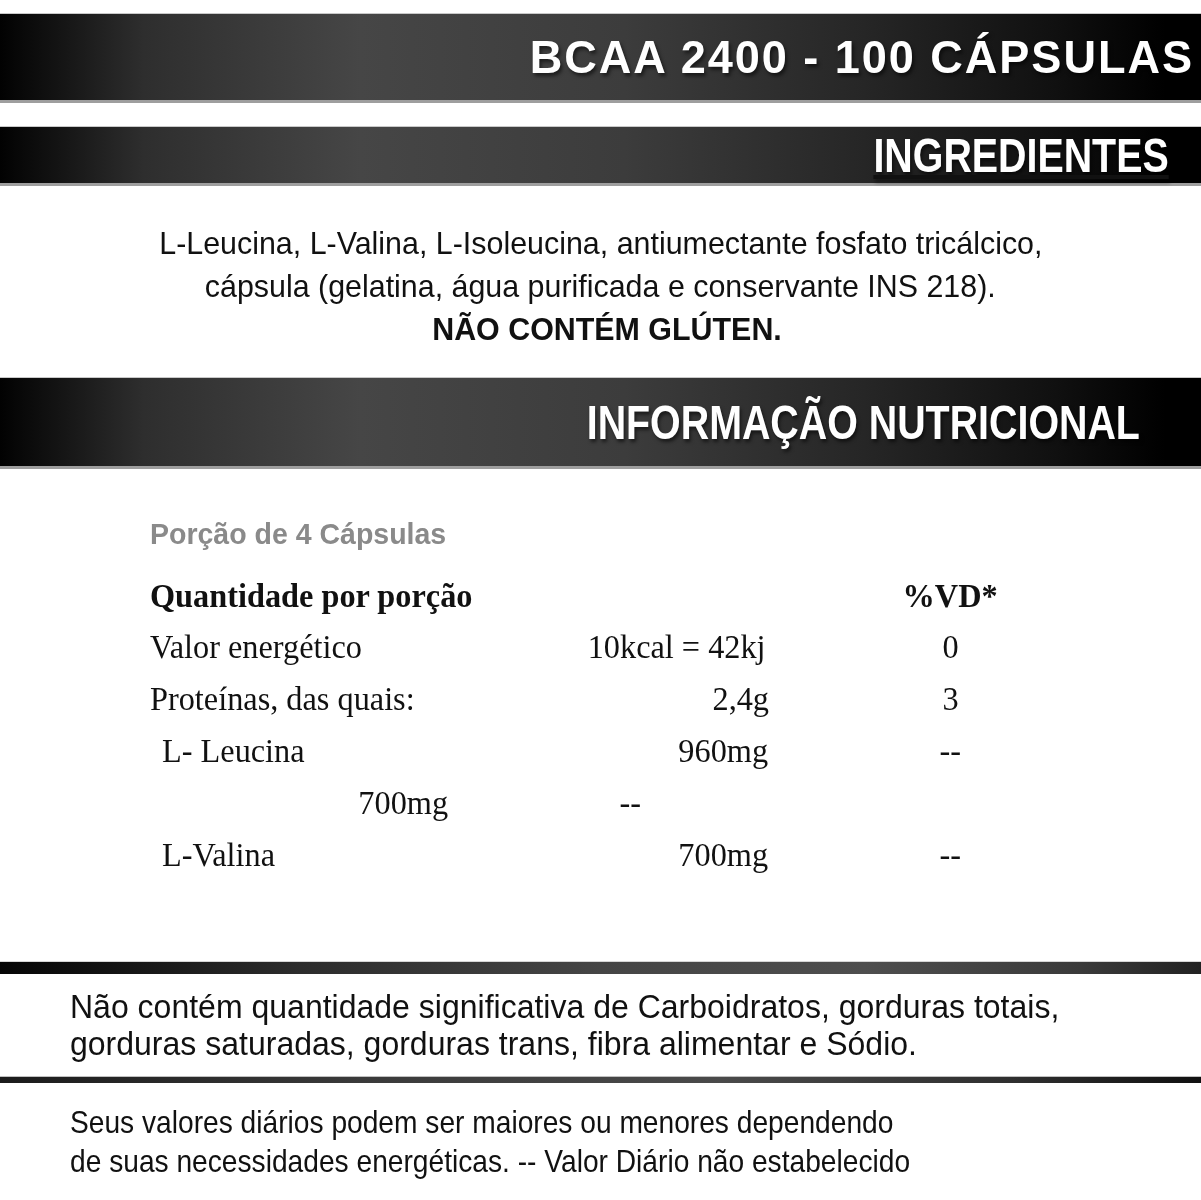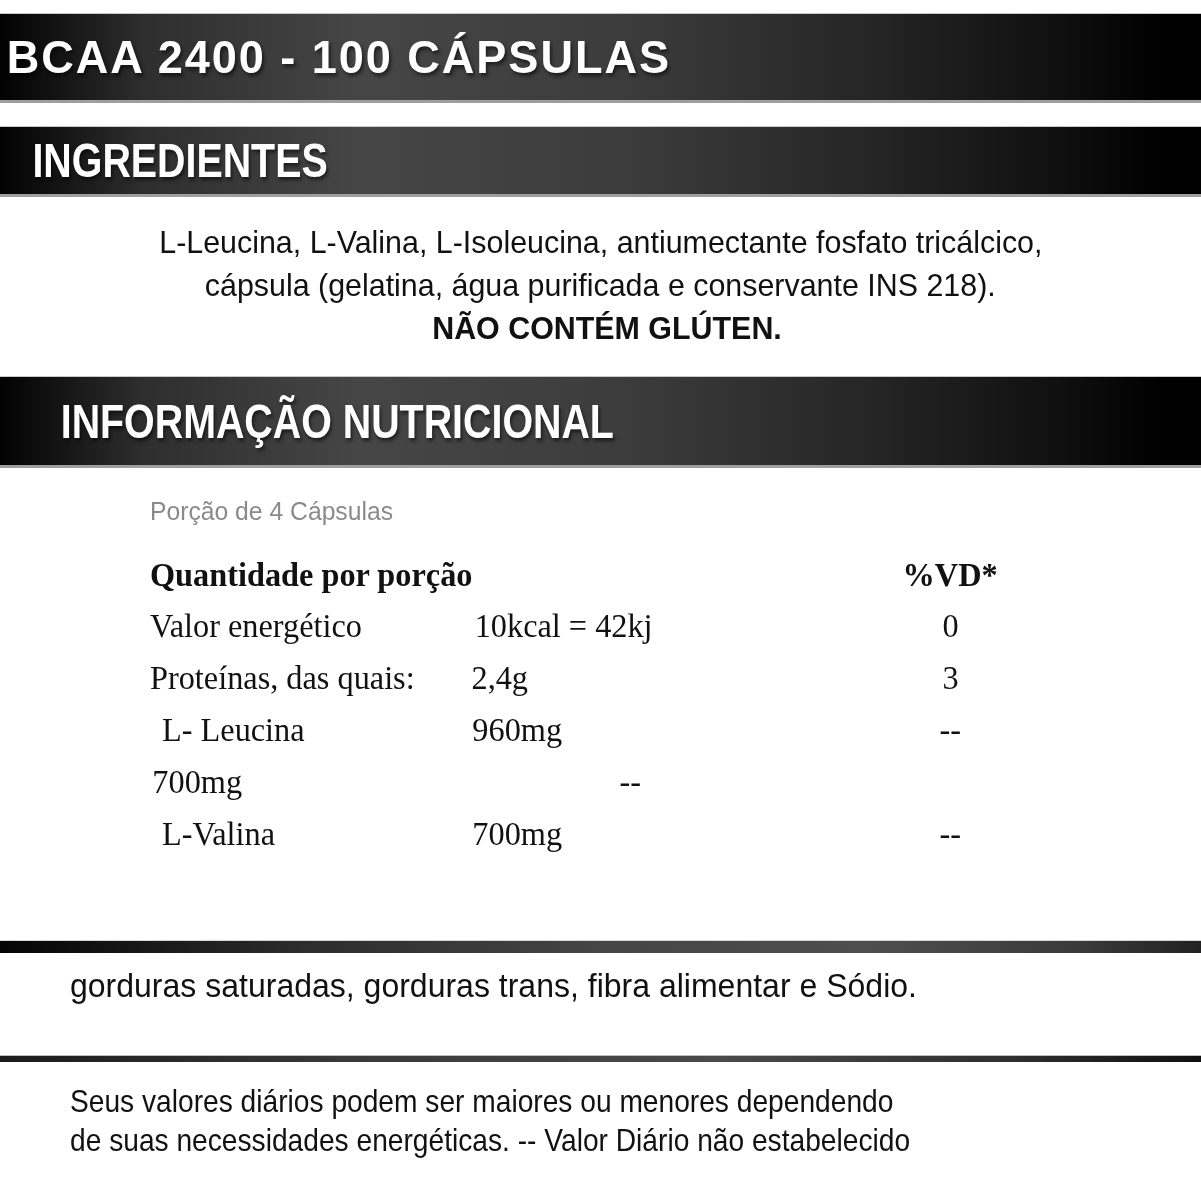--- a/index.html
+++ b/index.html
@@ -12,29 +12,30 @@
     overflow: hidden;
     font-family: "Liberation Sans", sans-serif;
     color: var(--body-text, #111111);
   }
 
   
   .bar {
     width: 100%;
     display: flex;
     align-items: center;
-    justify-content: flex-start;
+    justify-content: flex-end;
     background: linear-gradient(90deg,
       #020202 0%, #2e2e2e 12%, #464646 30%, #3c3c3c 52%,
       #262626 72%, #101010 88%, #000000 97%, #000000 100%);
     border-bottom: 3px solid #9e9e9e;
     border-top: 1px solid #c9c9c9;
+    padding-left: 20px;
   }
   .bar-title { margin-top: 13px; height: 90px; }
-  .bar-ingredients { margin-top: 23px; height: 71px; }
+  .bar-ingredients { margin-top: 23px; height: 60px; text-decoration: underline; }
   .bar-nutrition { height: 92px; }
 
   .bar-text {
     color: var(--bar-text, #ffffff);
     font-weight: bold;
     white-space: nowrap;
     text-shadow: 2px 3px 4px rgba(0,0,0,0.55);
   }
   .title-text {
     font-size: 46px;
@@ -56,43 +57,45 @@
   .oc { transform-origin: center; }
   .s95 { transform: scaleX(0.95); }
   .s97 { transform: scaleX(0.97); }
   .s88 { transform: scaleX(0.88); }
 
   
   .ingredients {
     height: 179px;
     padding-top: 24px;
     text-align: center;
+    margin-top: 12px;
   }
   .ing-line { font-size: 32px; line-height: 43px; }
   .bold { font-weight: bold; padding-left: 12px; }
 
   
   .nutrition { height: 444px; padding-left: 150px; padding-right: 71px; }
   .serving {
-    margin-top: 28px;
+    margin-top: 48px;
     height: 38px;
-    font-size: 26px;
+    font-size: 30px;
     color: var(--serving-gray, #8a8a8a);
+    font-weight: bold;
   }
   .trow {
     display: flex;
     align-items: center;
     font-size: 34px;
     font-family: Liberation Serif, serif;
   }
   .thead { margin-top: 16px; height: 50px; font-weight: bold; }
   .nrow { height: 52px; }
   .c-label { width: 320px; text-align: left; }
   .c-label.ind { padding-left: 12px; }
-  .c-amount { width: 300px; text-align: left; }
+  .c-amount { width: 300px; text-align: right; }
   .c-dv { width: 360px; text-align: center; }
 
   
   .thinbar { width: 100%; }
   .tb1 {
     height: 13px;
     border-top: 1px solid #d6d6d6;
     background: linear-gradient(90deg,
       #050505 0%, #2c2c2c 25%, #454545 50%, #4e4e4e 72%, #3a3a3a 90%, #222222 100%);
   }
@@ -176,20 +179,21 @@
     <div class="trow nrow">
       <span class="c-label ind"><span class="cx ol s95">L-Valina</span></span>
       <span class="c-amount"><span class="cx oc s95">700mg</span></span>
       <span class="c-dv"><span class="cx oc s95">--</span></span>
     </div>
   </section>
 
   <div class="thinbar tb1"></div>
 
   <section class="note">
+    <div><span class="cx ol s97">Não contém quantidade significativa de Carboidratos, gorduras totais,</span></div>
     <div><span class="cx ol s97">gorduras saturadas, gorduras trans, fibra alimentar e Sódio.</span></div>
   </section>
 
   <div class="thinbar tb2"></div>
 
   <section class="footnote">
     <div><span class="cx ol s88">Seus valores diários podem ser maiores ou menores dependendo</span></div>
     <div><span class="cx ol s88">de suas necessidades energéticas. -- Valor Diário não estabelecido</span></div>
   </section>
 

